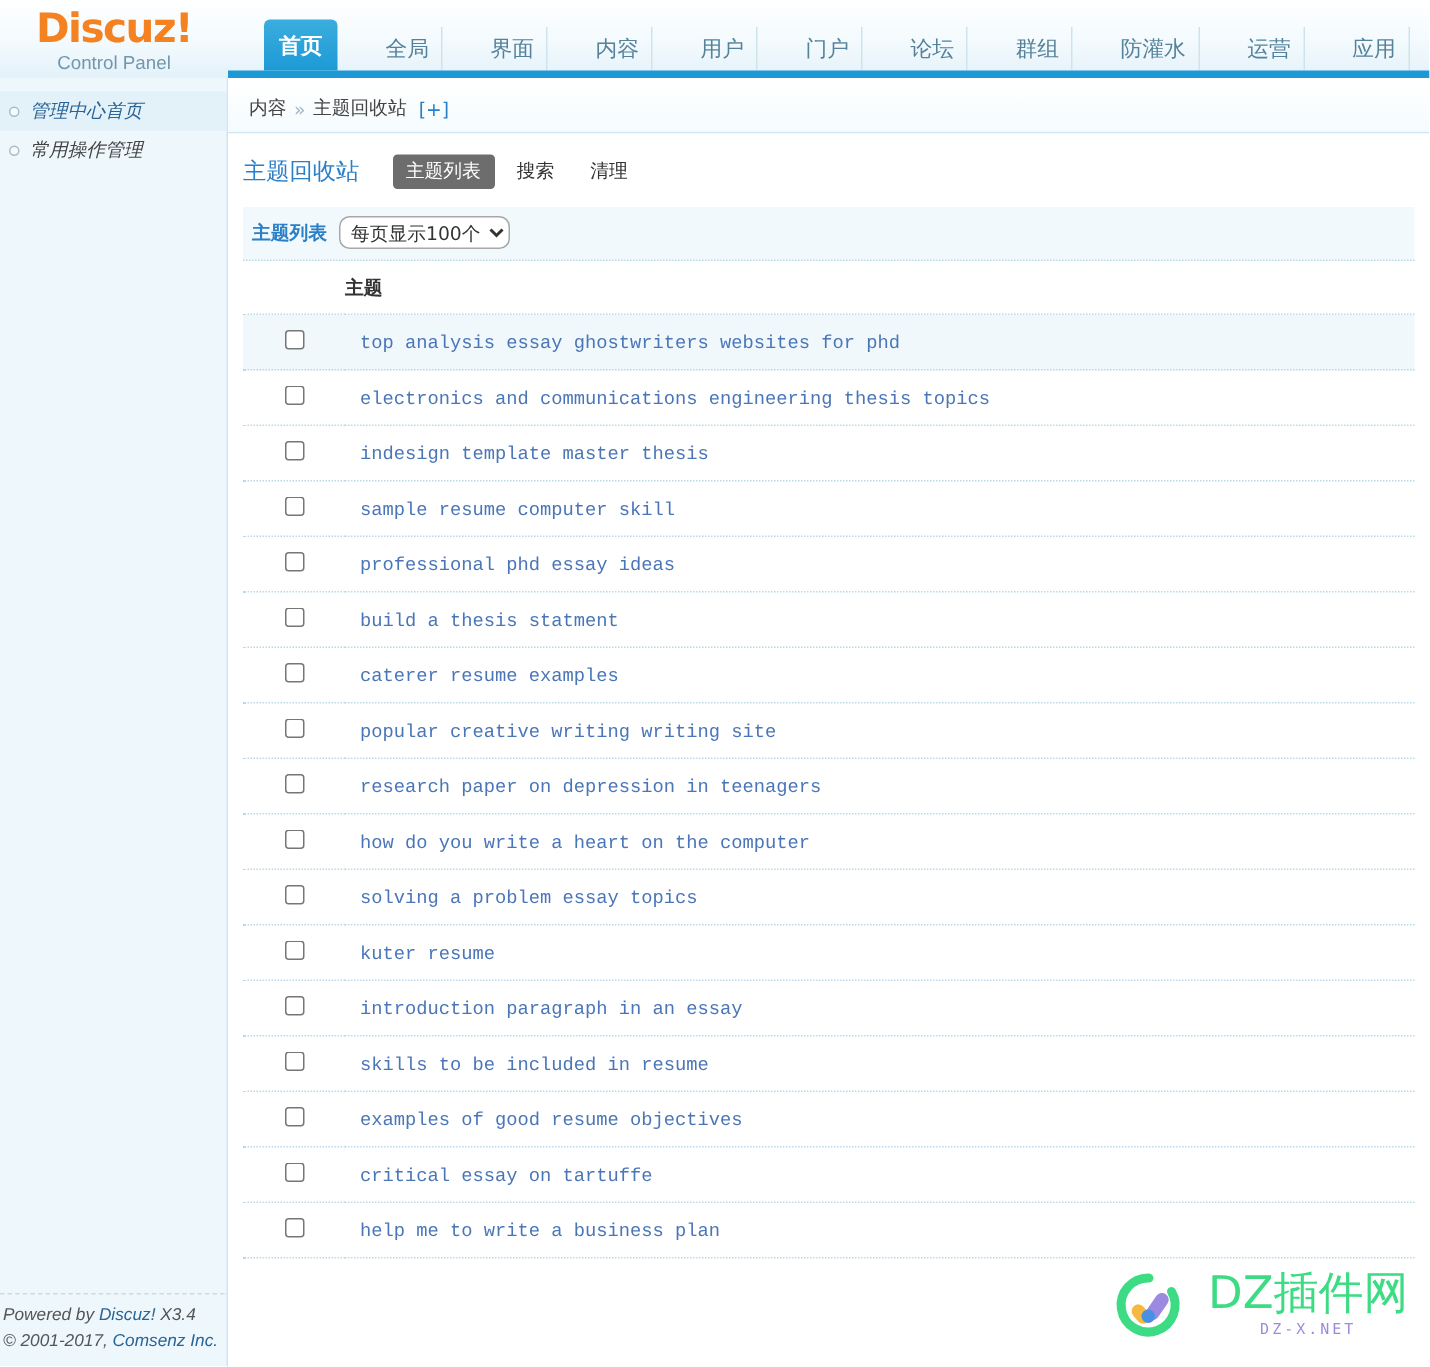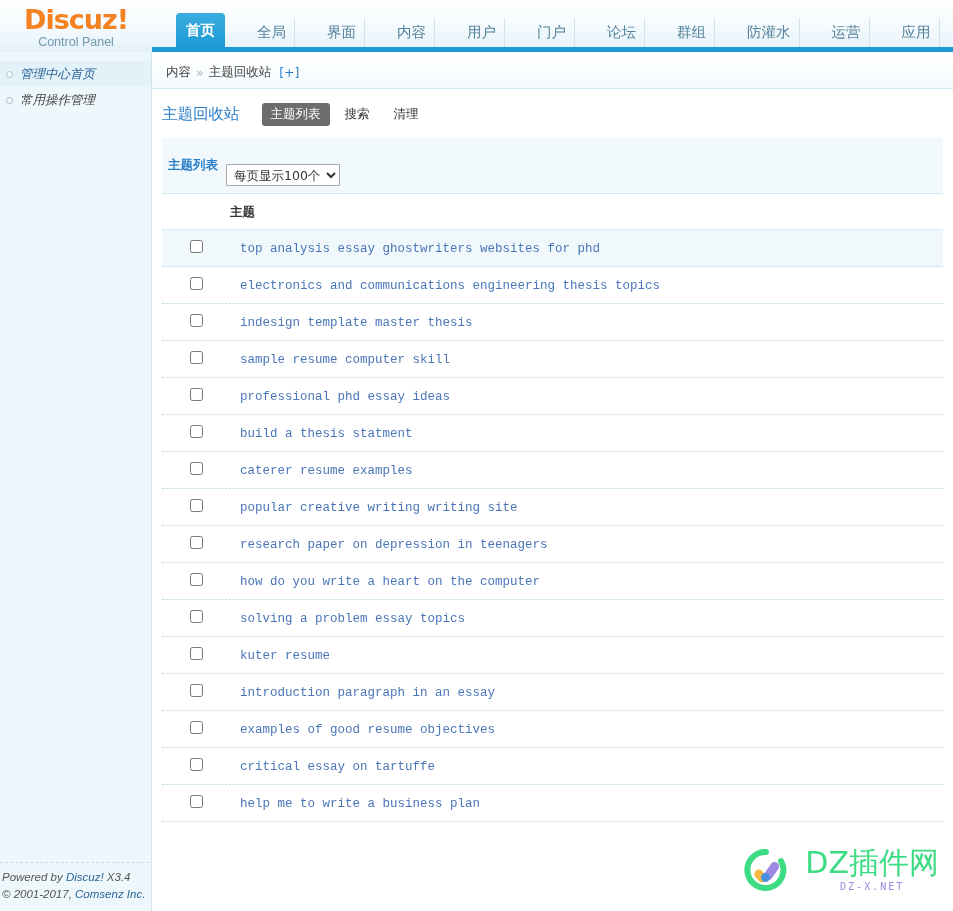--- a/index.html
+++ b/index.html
@@ -161,23 +161,22 @@
     font-size: 12.5px; color: #2a7fc9; font-weight: bold;
     font-family: "DejaVu Sans", sans-serif;
   }
   select.pagesel {
     font-family: "DejaVu Sans", sans-serif;
     font-size: 12.5px;
     color: #333;
     padding: 2px 2px 2px 3px;
     border: 1px solid #a8a8a8;
     background: #ffffff;
-    border-radius: 1px;
+    border-radius: 7px;
     height: 22px;
-    margin-top: 20px;
   }
 
   table.list { width: 100%; border-collapse: collapse; }
   table.list th {
     text-align: left;
     font-size: 12.5px; color: #333; font-weight: bold;
     font-family: "DejaVu Sans", sans-serif;
     padding: 10px 0 8px 0;
     border-bottom: 1px dotted #bcd9ea;
   }
@@ -375,20 +374,24 @@
             <tr class="">
               <td class="c-check"><input type="checkbox" style=""></td>
               <td class="c-title"><a class="row-link" href="#">kuter resume</a></td>
             </tr>
             <tr class="">
               <td class="c-check"><input type="checkbox" style=""></td>
               <td class="c-title"><a class="row-link" href="#">introduction paragraph in an essay</a></td>
             </tr>
             <tr class="">
               <td class="c-check"><input type="checkbox" style=""></td>
+              <td class="c-title"><a class="row-link" href="#">skills to be included in resume</a></td>
+            </tr>
+            <tr class="">
+              <td class="c-check"><input type="checkbox" style=""></td>
               <td class="c-title"><a class="row-link" href="#">examples of good resume objectives</a></td>
             </tr>
             <tr class="">
               <td class="c-check"><input type="checkbox" style=""></td>
               <td class="c-title"><a class="row-link" href="#">critical essay on tartuffe</a></td>
             </tr>
             <tr class="">
               <td class="c-check"><input type="checkbox" style=""></td>
               <td class="c-title"><a class="row-link" href="#">help me to write a business plan</a></td>
             </tr>

